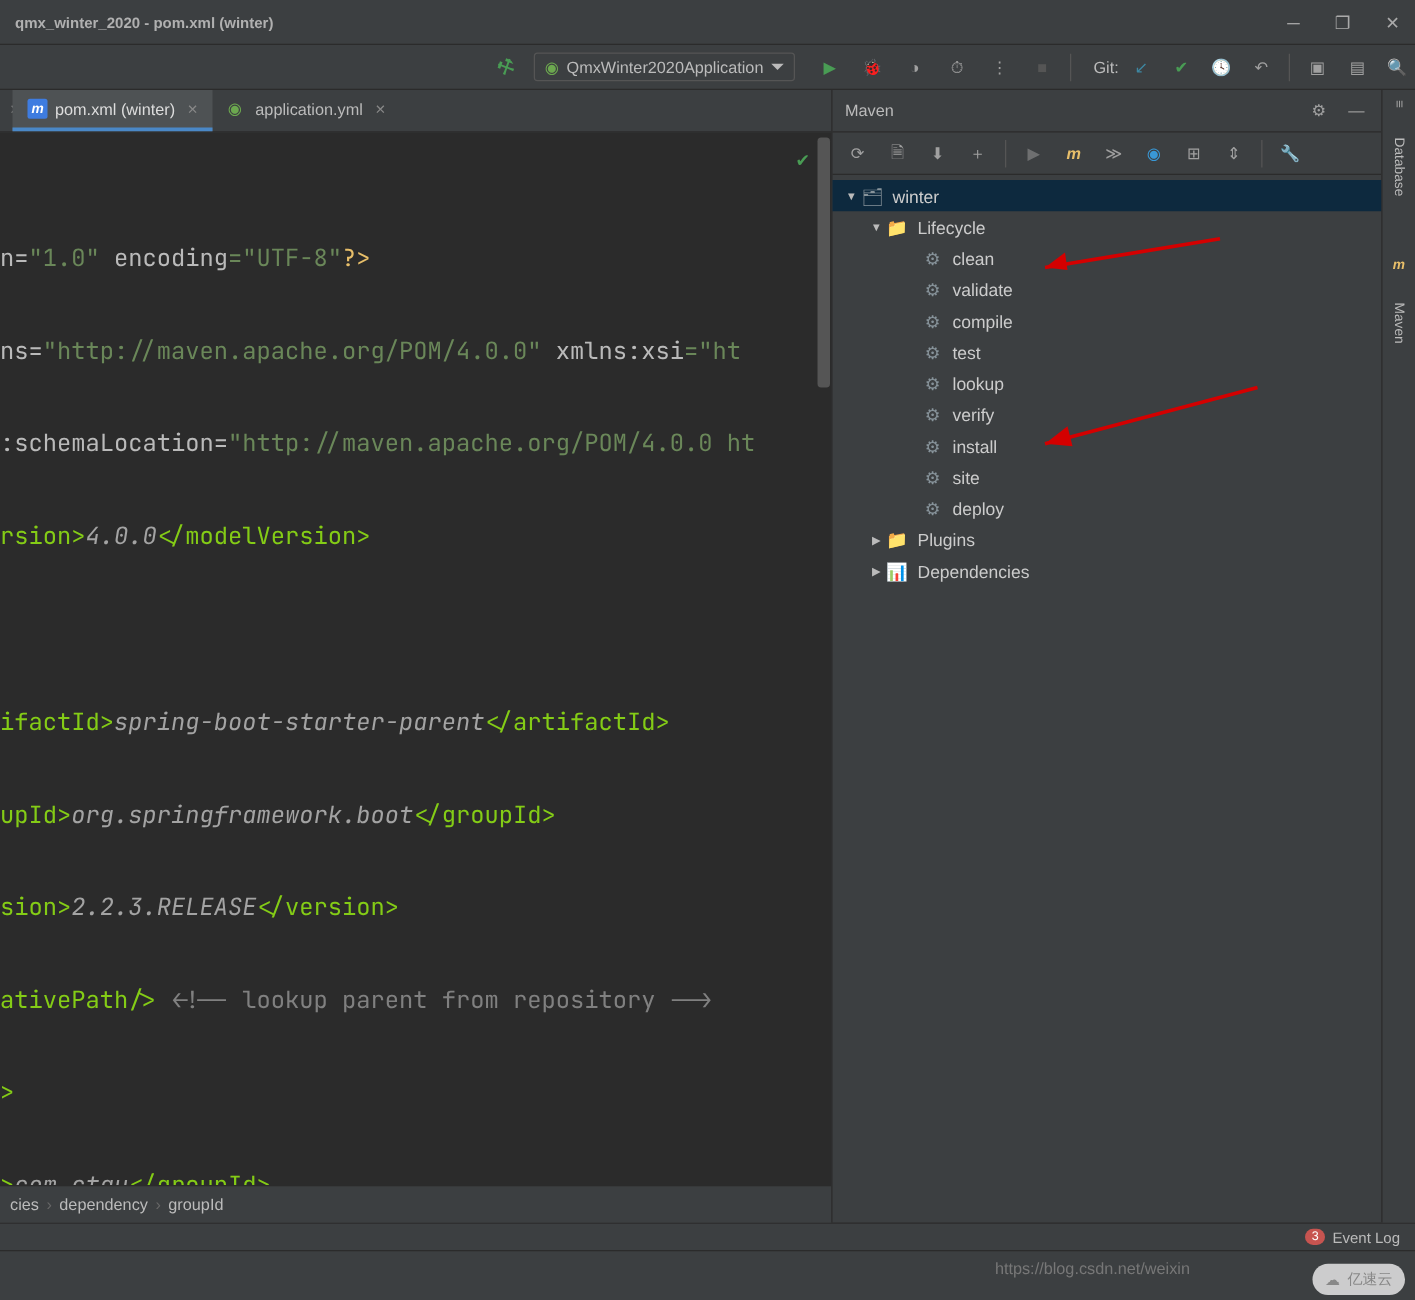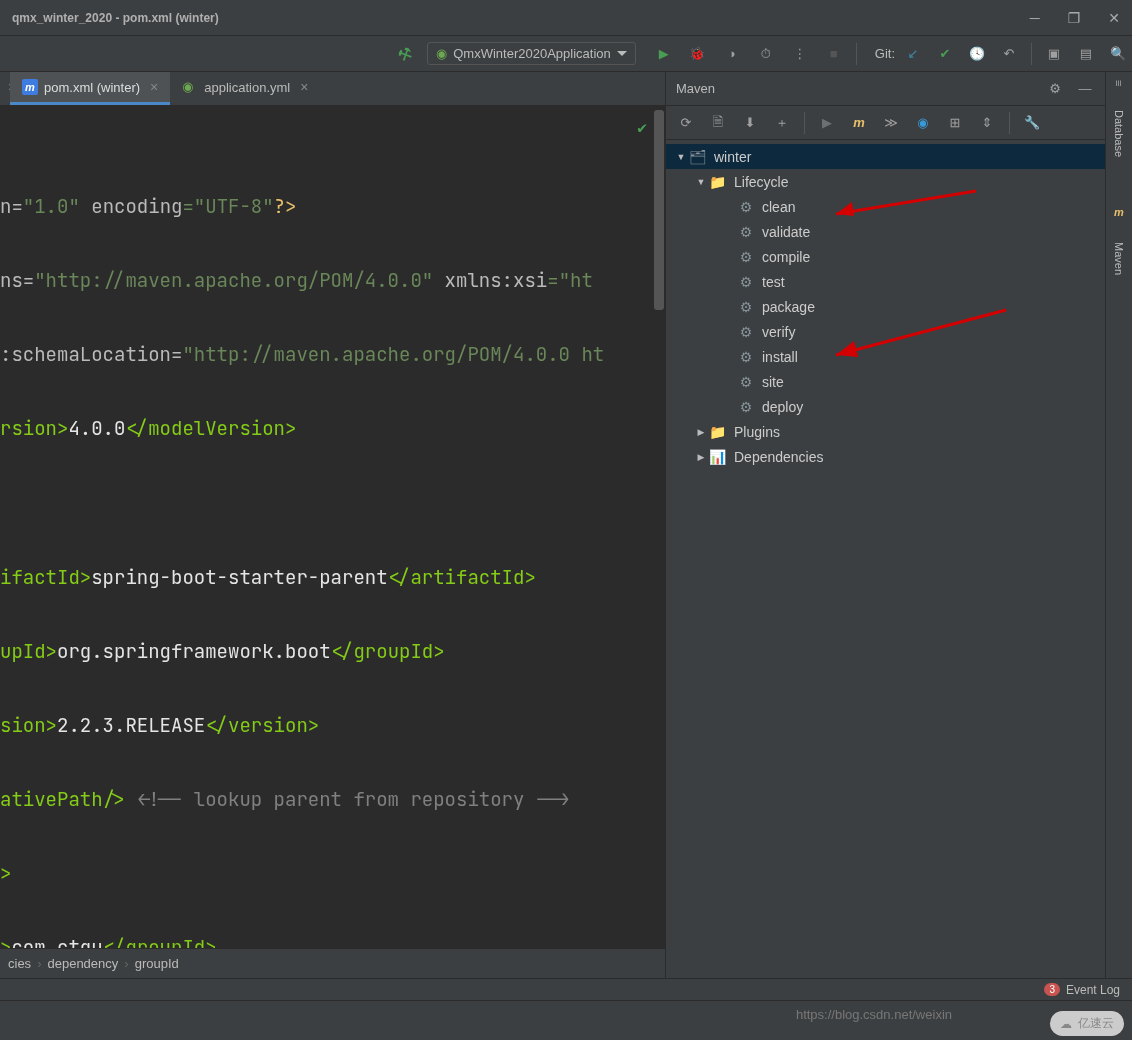--- a/index.html
+++ b/index.html
@@ -41,21 +41,21 @@
 .tab .close { color:#888; font-size:14px; margin-left:4px;}
 .tab-icon { width:16px; height:16px; }
 .m-icon { background:#3e7ce0; color:#fff; font-weight:bold; font-size:11px; border-radius:2px; display:flex; align-items:center; justify-content:center; font-style:italic; }
 .yml-icon { color:#6ca84f; }
 
 .editor { flex:1; background:#2b2b2b; font-family:"JetBrains Mono","Consolas",monospace; font-size:19px; line-height:1.95; padding: 8px 0; overflow:hidden; position:relative; white-space:pre;}
 .editor .check { position:absolute; top:6px; right:18px; color:#499c54; font-size:16px;}
 .c-attr { color:#bababa; }
 .c-str { color:#6a8759; }
 .c-tag { color:#84cc16;text-align:center; }
-.c-txt { color:#e5e5e5; }
+.c-txt { color:#a3a3a3;font-style:italic; }
 .c-comment { color:#808080; }
 .c-pi { color:#e8bf6a; }
 
 .scrollbar-v { position:absolute; top:0; right:0; width:12px; height:100%; }
 .scrollbar-v .thumb { width:10px; background:#555; border-radius:3px; position:absolute; right:1px; }
 .breadcrumb { height:30px; background:#3c3f41; border-top:1px solid #2b2b2b; display:flex; align-items:center; padding:0 8px; gap:6px; font-size:13px; color:#bbb;}
 .breadcrumb .sep { color:#666; }
 
 .mv-header { height:34px; display:flex; align-items:center; justify-content:space-between; padding:0 10px; border-bottom:1px solid #2b2b2b;}
 .mv-header .title { color:#bbb; font-size:13px;}
@@ -224,21 +224,21 @@
           <div class="tree-row" style="padding-left: 72px;">
             <span class="t-icon gear-ic">⚙</span>
             <span>compile</span>
           </div>
           <div class="tree-row" style="padding-left: 72px;">
             <span class="t-icon gear-ic">⚙</span>
             <span>test</span>
           </div>
           <div class="tree-row" style="padding-left: 72px;">
             <span class="t-icon gear-ic">⚙</span>
-            <span>package</span>
+            <span>lookup</span>
           </div>
           <div class="tree-row" style="padding-left: 72px;">
             <span class="t-icon gear-ic">⚙</span>
             <span>verify</span>
           </div>
           <div class="tree-row" style="padding-left: 72px;">
             <span class="t-icon gear-ic">⚙</span>
             <span>install</span>
           </div>
           <div class="tree-row" style="padding-left: 72px;">

